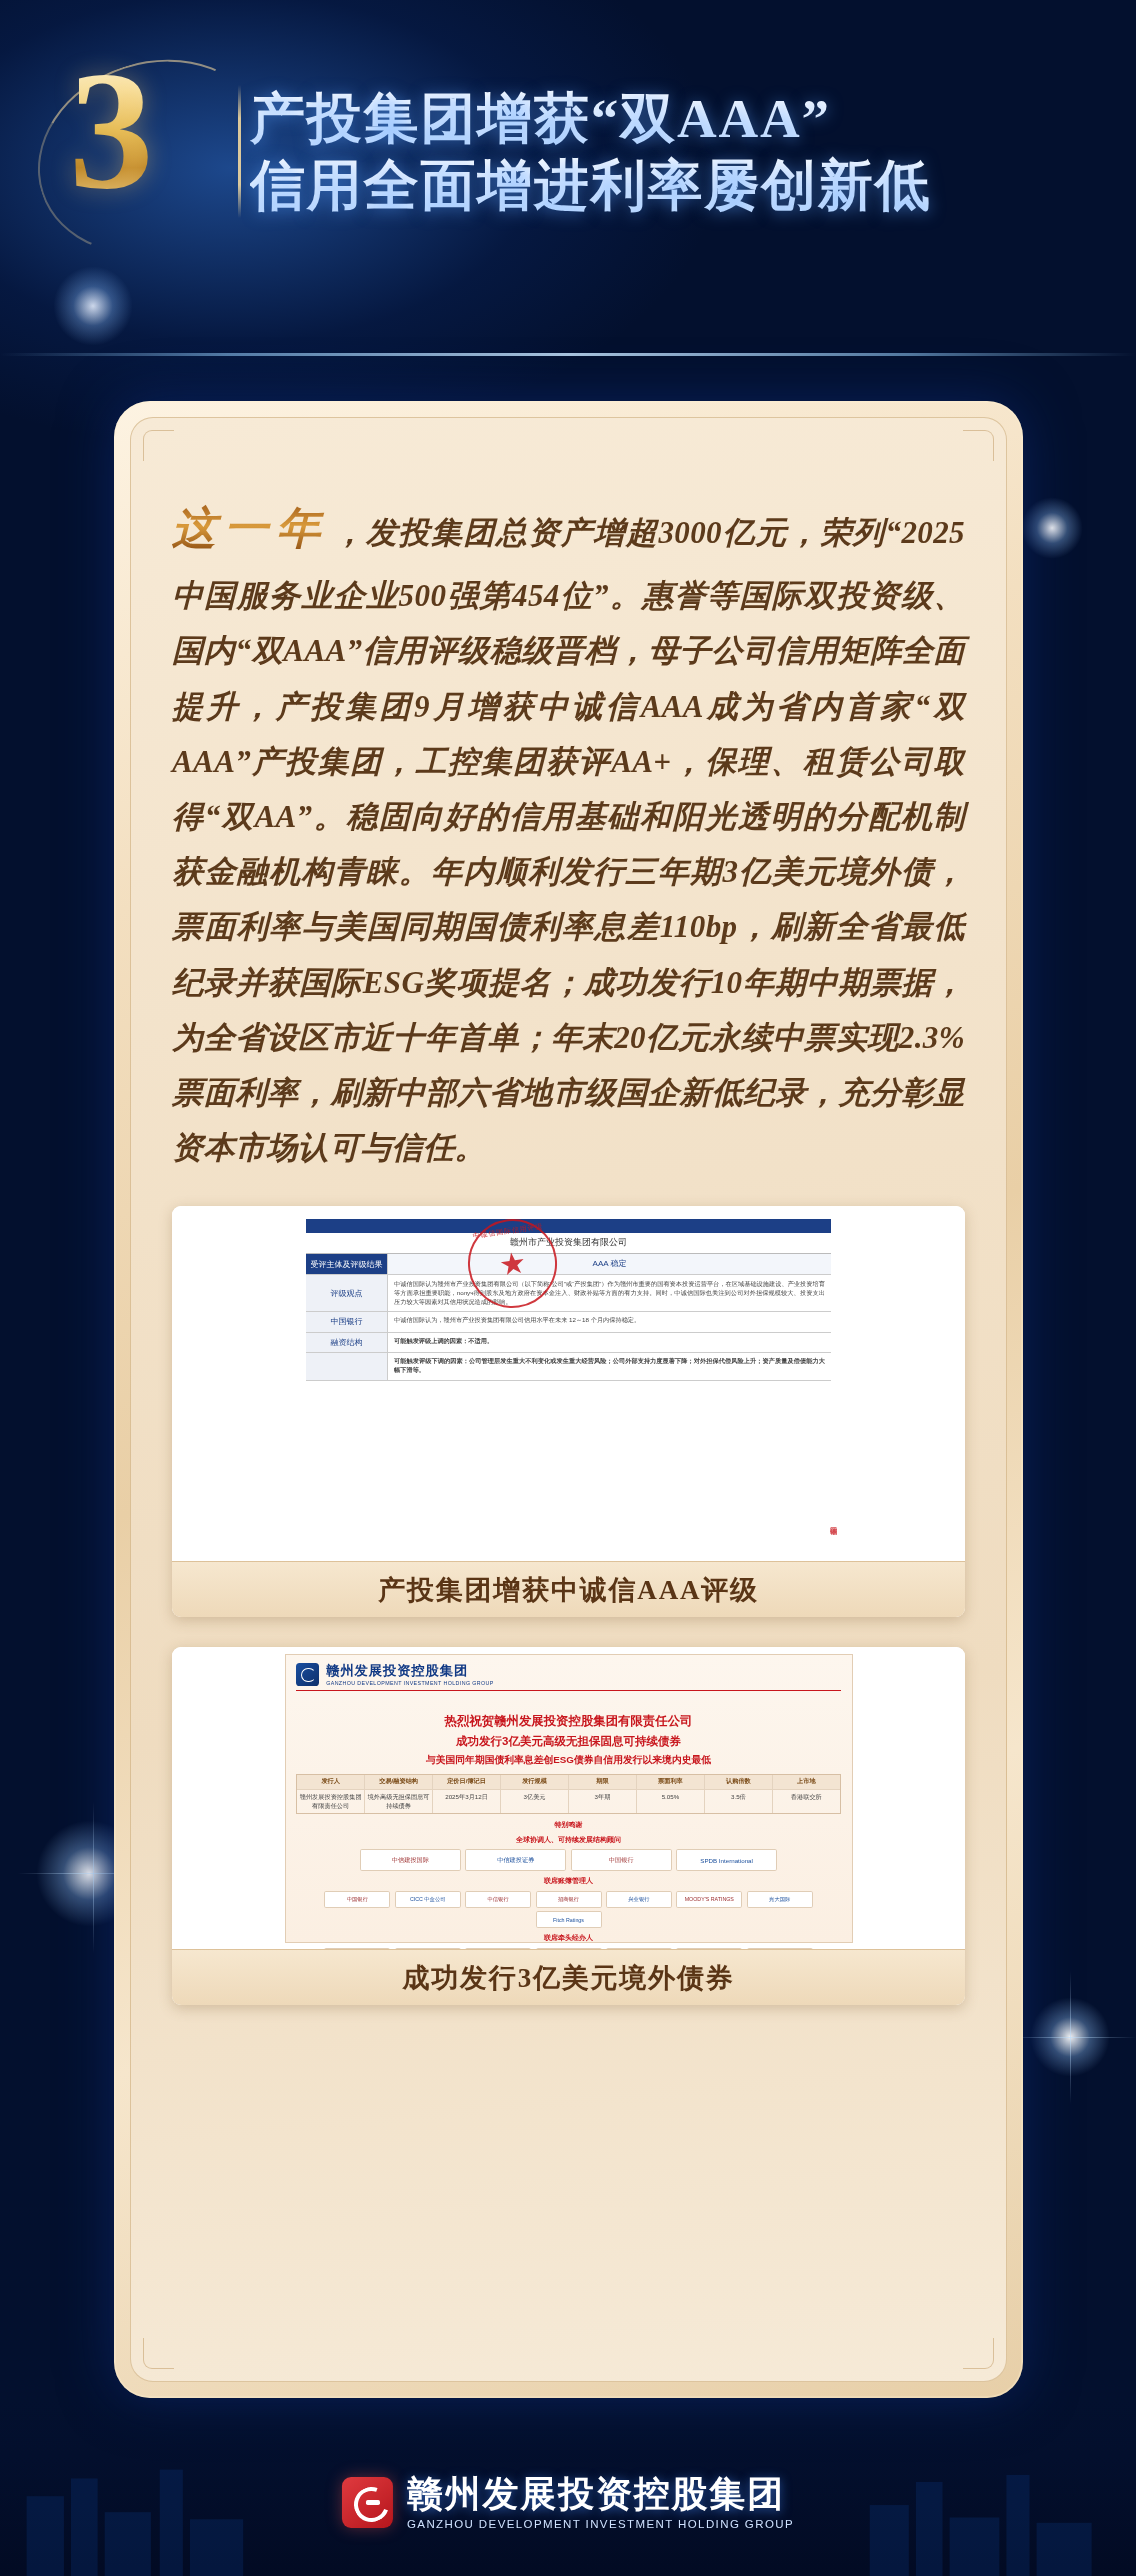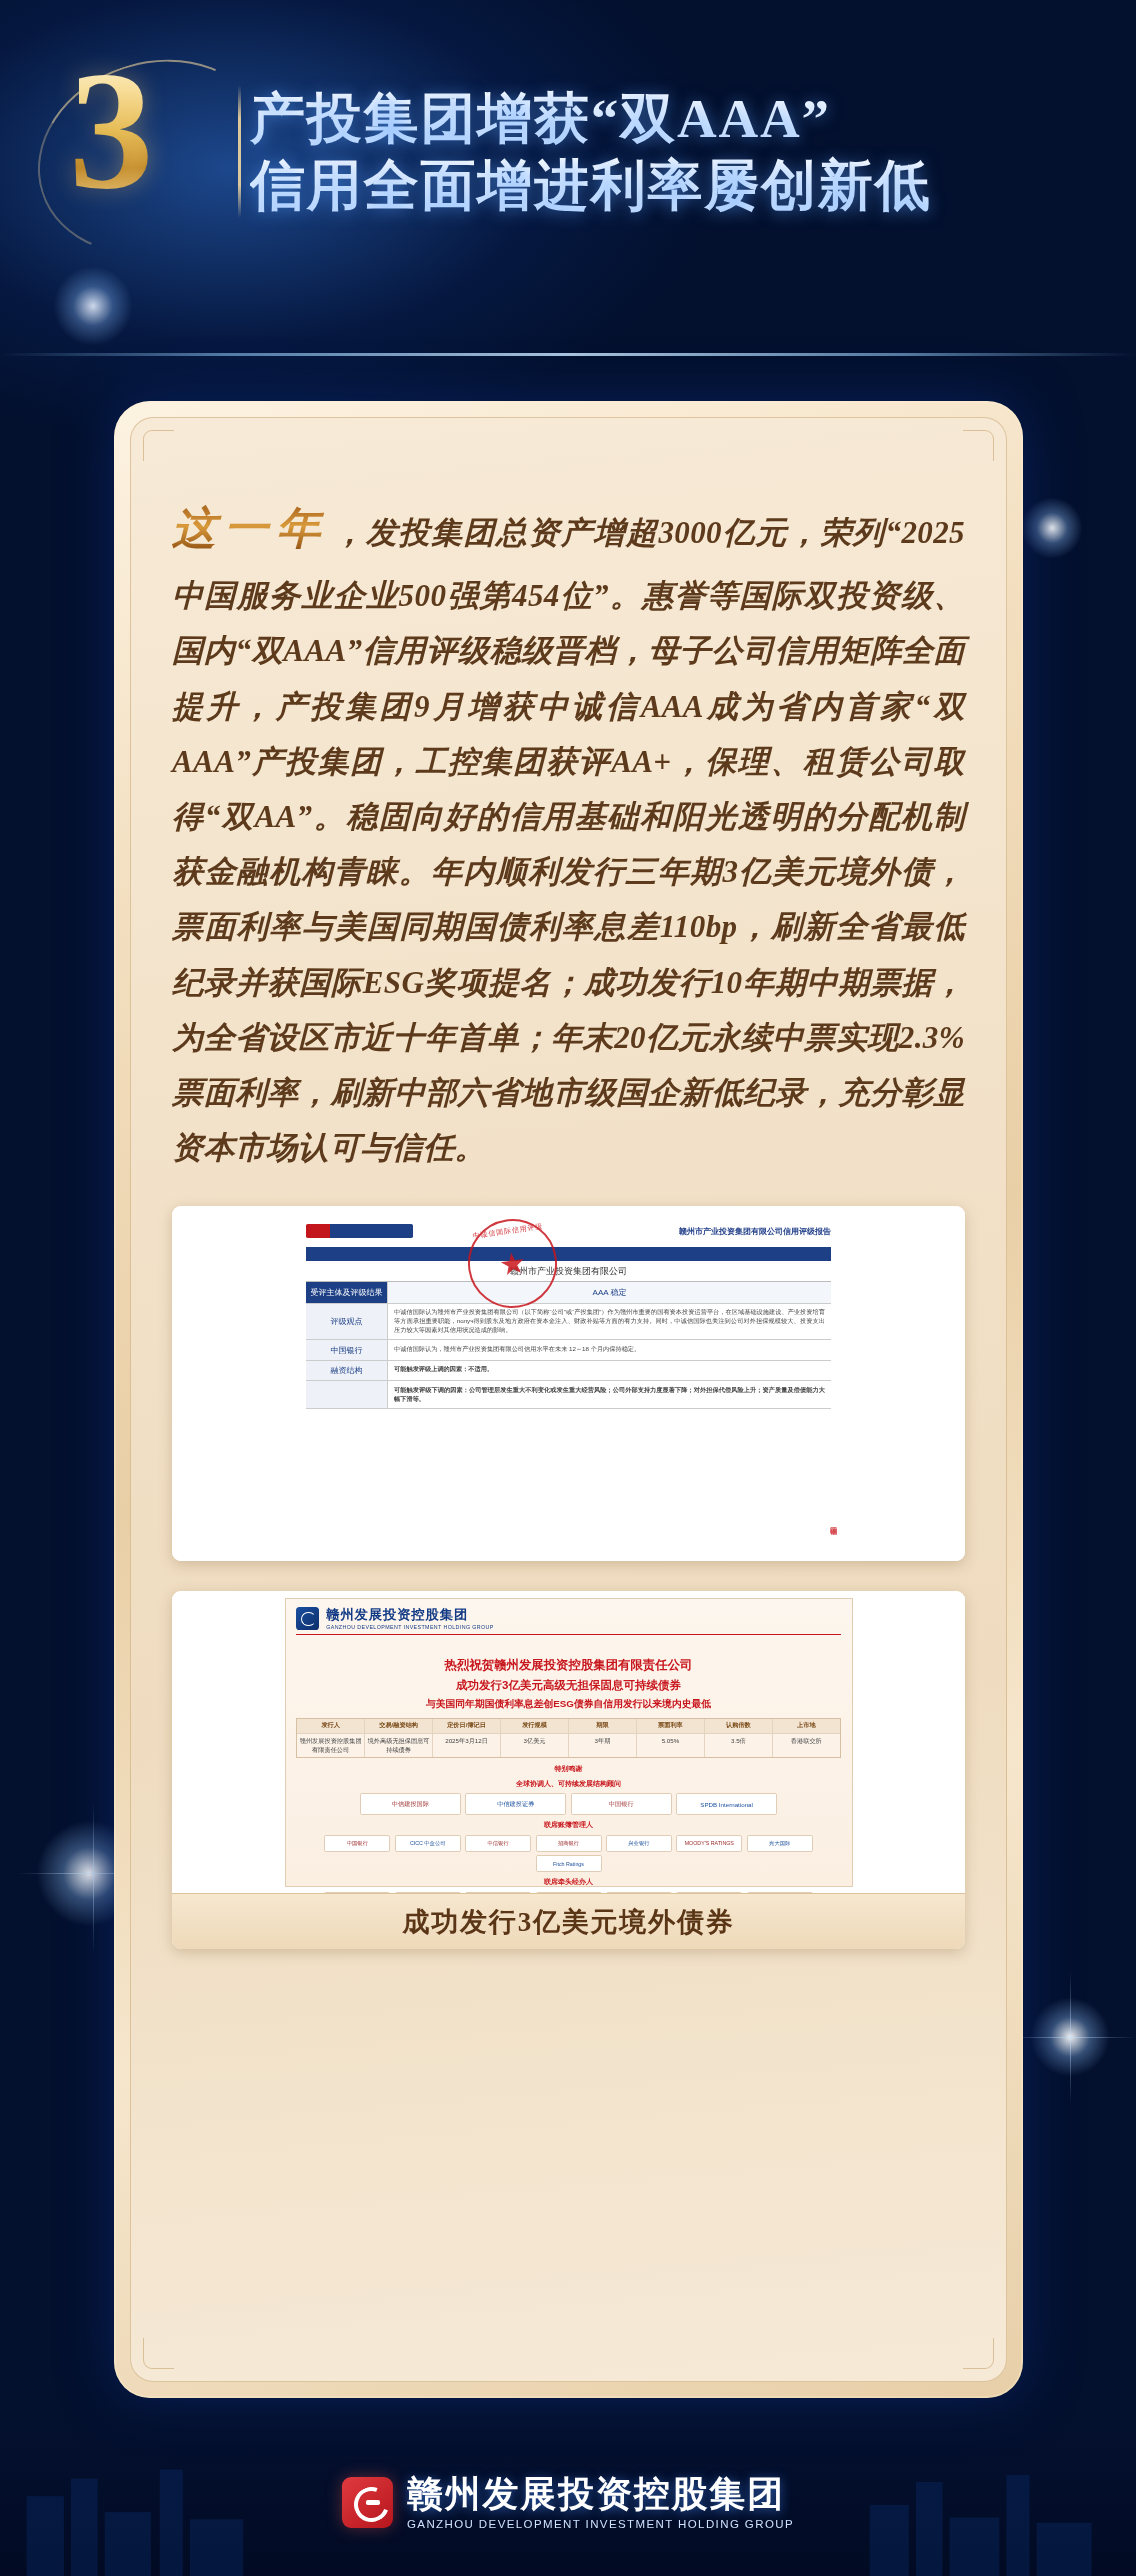--- a/index.html
+++ b/index.html
@@ -504,24 +504,20 @@
       <div class="corner bl"></div>
       <div class="corner br"></div>
 
       <p class="body-text">
         <span class="lead">这一年</span><span>，发投集团总资产增超3000亿元，荣列“2025中国服务业企业500强第454位”。惠誉等国际双投资级、国内“双AAA”信用评级稳级晋档，母子公司信用矩阵全面提升，产投集团9月增获中诚信AAA成为省内首家“双AAA”产投集团，工控集团获评AA+，保理、租赁公司取得“双AA”。稳固向好的信用基础和阳光透明的分配机制获金融机构青睐。年内顺利发行三年期3亿美元境外债，票面利率与美国同期国债利率息差110bp，刷新全省最低纪录并获国际ESG奖项提名；成功发行10年期中期票据，为全省设区市近十年首单；年末20亿元永续中票实现2.3%票面利率，刷新中部六省地市级国企新低纪录，充分彰显资本市场认可与信任。</span>
       </p>
 
       <div class="figure">
         <div class="figure-img fig1">
           <div class="doc1">
-            <div class="doc1-head">
-              <div class="doc1-logo"></div>
-              <div class="doc1-title">赣州市产业投资集团有限公司信用评级报告</div>
-            </div>
             <div class="stamp">
               <div class="txt">中诚信国际信用评级</div>
               <div class="star">★</div>
             </div>
             <div class="doc1-band"></div>
             <div class="doc1-sub">赣州市产业投资集团有限公司</div>
             <div class="doc1-table">
               <div class="doc1-row head">
                 <div class="lab">受评主体及评级结果</div>
                 <div class="val">AAA 稳定</div>
@@ -539,20 +535,21 @@
                 <div class="val redtxt">可能触发评级上调的因素：不适用。</div>
               </div>
               <div class="doc1-row">
                 <div class="lab"></div>
                 <div class="val redtxt">可能触发评级下调的因素：公司管理层发生重大不利变化或发生重大经营风险；公司外部支持力度显著下降；对外担保代偿风险上升；资产质量及偿债能力大幅下滑等。</div>
               </div>
             </div>
             <div class="sidemark">中诚信国际</div>
           </div>
         </div>
+        <div class="caption">产投集团增获中诚信AAA评级</div>
       </div>
 
       <div class="figure">
         <div class="figure-img fig2">
           <div class="doc2">
             <div class="doc2-head">
               <div class="doc2-mark"></div>
               <div class="doc2-name">
                 <span>赣州发展投资控股集团</span>
                 <small>GANZHOU DEVELOPMENT INVESTMENT HOLDING GROUP</small>

